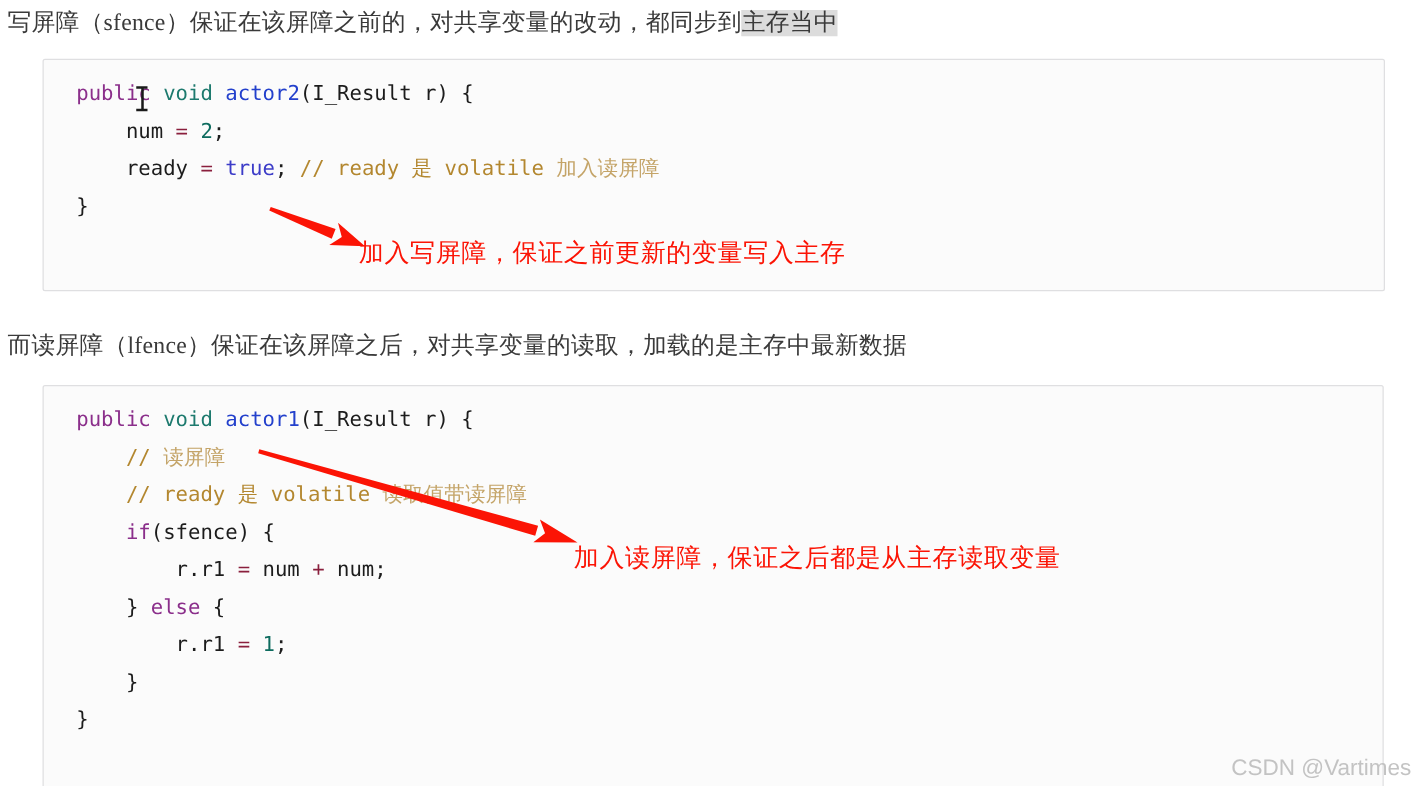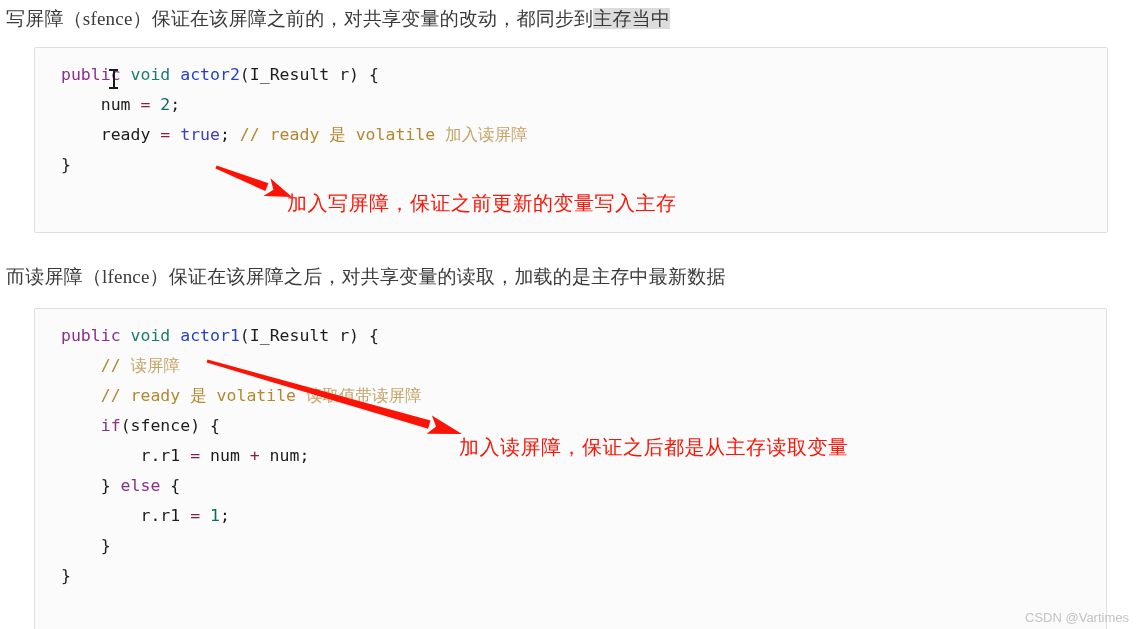--- a/index.html
+++ b/index.html
@@ -138,21 +138,21 @@
   }
   #text-caret .cap-top { top: 1px; }
   #text-caret .cap-bot { top: 19px; }
 
   
   #watermark {
     position: absolute;
     right: 12px;
     bottom: 4px;
     font-family: "Liberation Sans", sans-serif;
-    font-size: 13px;
+    font-size: 18px;
     color: #c3c3c3;
     white-space: pre;
   }
 </style>
 </head>
 <body>
 
 <div class="prose" id="prose-1"><span>写屏障（sfence）保证在该屏障之前的，对共享变量的改动，都同步到</span><span class="hl-selection">主存当中</span></div>
 
 <div class="code-block" id="code-block-1">

